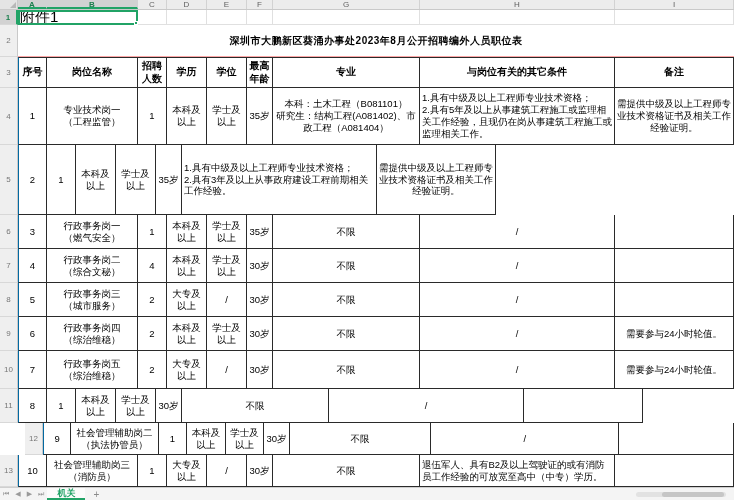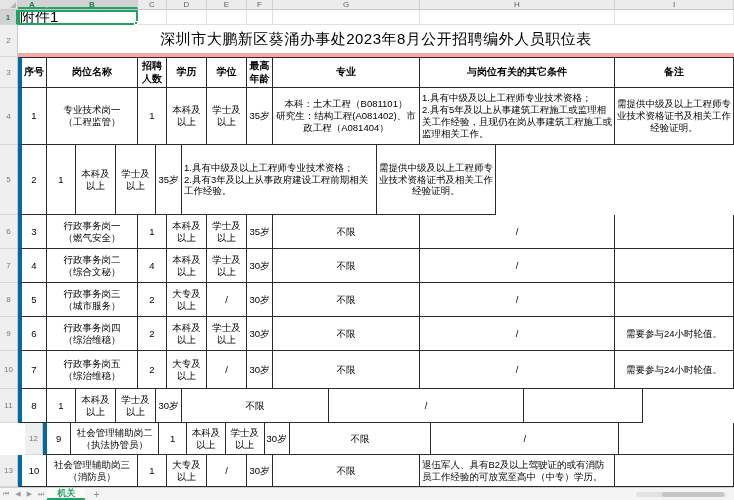--- a/index.html
+++ b/index.html
@@ -28,29 +28,29 @@
   .gcell { border-right:1px solid #e0e0e0; border-bottom:1px solid #e0e0e0; height:100%; }
 
   
   .a1text { font-size:15px; padding-left:2px; line-height:14px; white-space:nowrap; overflow:visible; }
   .selbox { position:absolute; left:18px; top:0; width:120px; height:15px;
             border:2px solid #21a366; pointer-events:none; }
   .selbox .handle { position:absolute; right:-2px; bottom:-2px; width:4px; height:4px; background:#21a366; border:1px solid #fff; }
 
   
   .titlecell { flex:1; display:flex; align-items:center; justify-content:center;
-               font-size:15px; font-weight:normal; letter-spacing:0.5px; border-bottom:4px solid #fca5a5; }
+               font-size:10px; font-weight:bold; letter-spacing:0.5px; border-bottom:1px solid #fca5a5; }
 
   
   .tcell { border-right:1px solid #2a2a2a; border-bottom:1px solid #2a2a2a;
            display:flex; align-items:center; justify-content:center; text-align:center;
            font-size:9.5px; line-height:1.25; white-space:pre-line; overflow:hidden; padding:1px 2px; }
   .tcell.left { justify-content:flex-start; text-align:left; }
   .thead .tcell { font-weight:bold; font-size:10px; border-top:1px solid #2a2a2a; }
-  .firstcol { border-left:4px solid #0369a1; }
+  .firstcol { border-left:1px solid #0369a1; }
 
   
   .bottombar { flex:0 0 auto; height:13px; background:#f4f4f4; border-top:1px solid #cfcfcf;
                display:flex; align-items:center; font-size:8px; color:#8a8a8a; position:relative; }
   .navbtn { padding:0 3px; cursor:default; font-size:7px; color:#9a9a9a; }
   .sheettab { color:#21a366; font-weight:bold; font-size:9px; padding:0 10px; height:100%;
               display:flex; align-items:center; background:#fbfbfb; border-bottom:2px solid #21a366; }
   .addsheet { padding:0 8px; color:#8a8a8a; font-size:10px; }
   .hscroll { position:absolute; right:8px; top:4px; width:90px; height:5px; background:#e2e2e2; border-radius:3px; }
   .hscroll .thumb { position:absolute; right:2px; top:0; width:62px; height:5px; background:#c6c6c6; border-radius:3px; }

